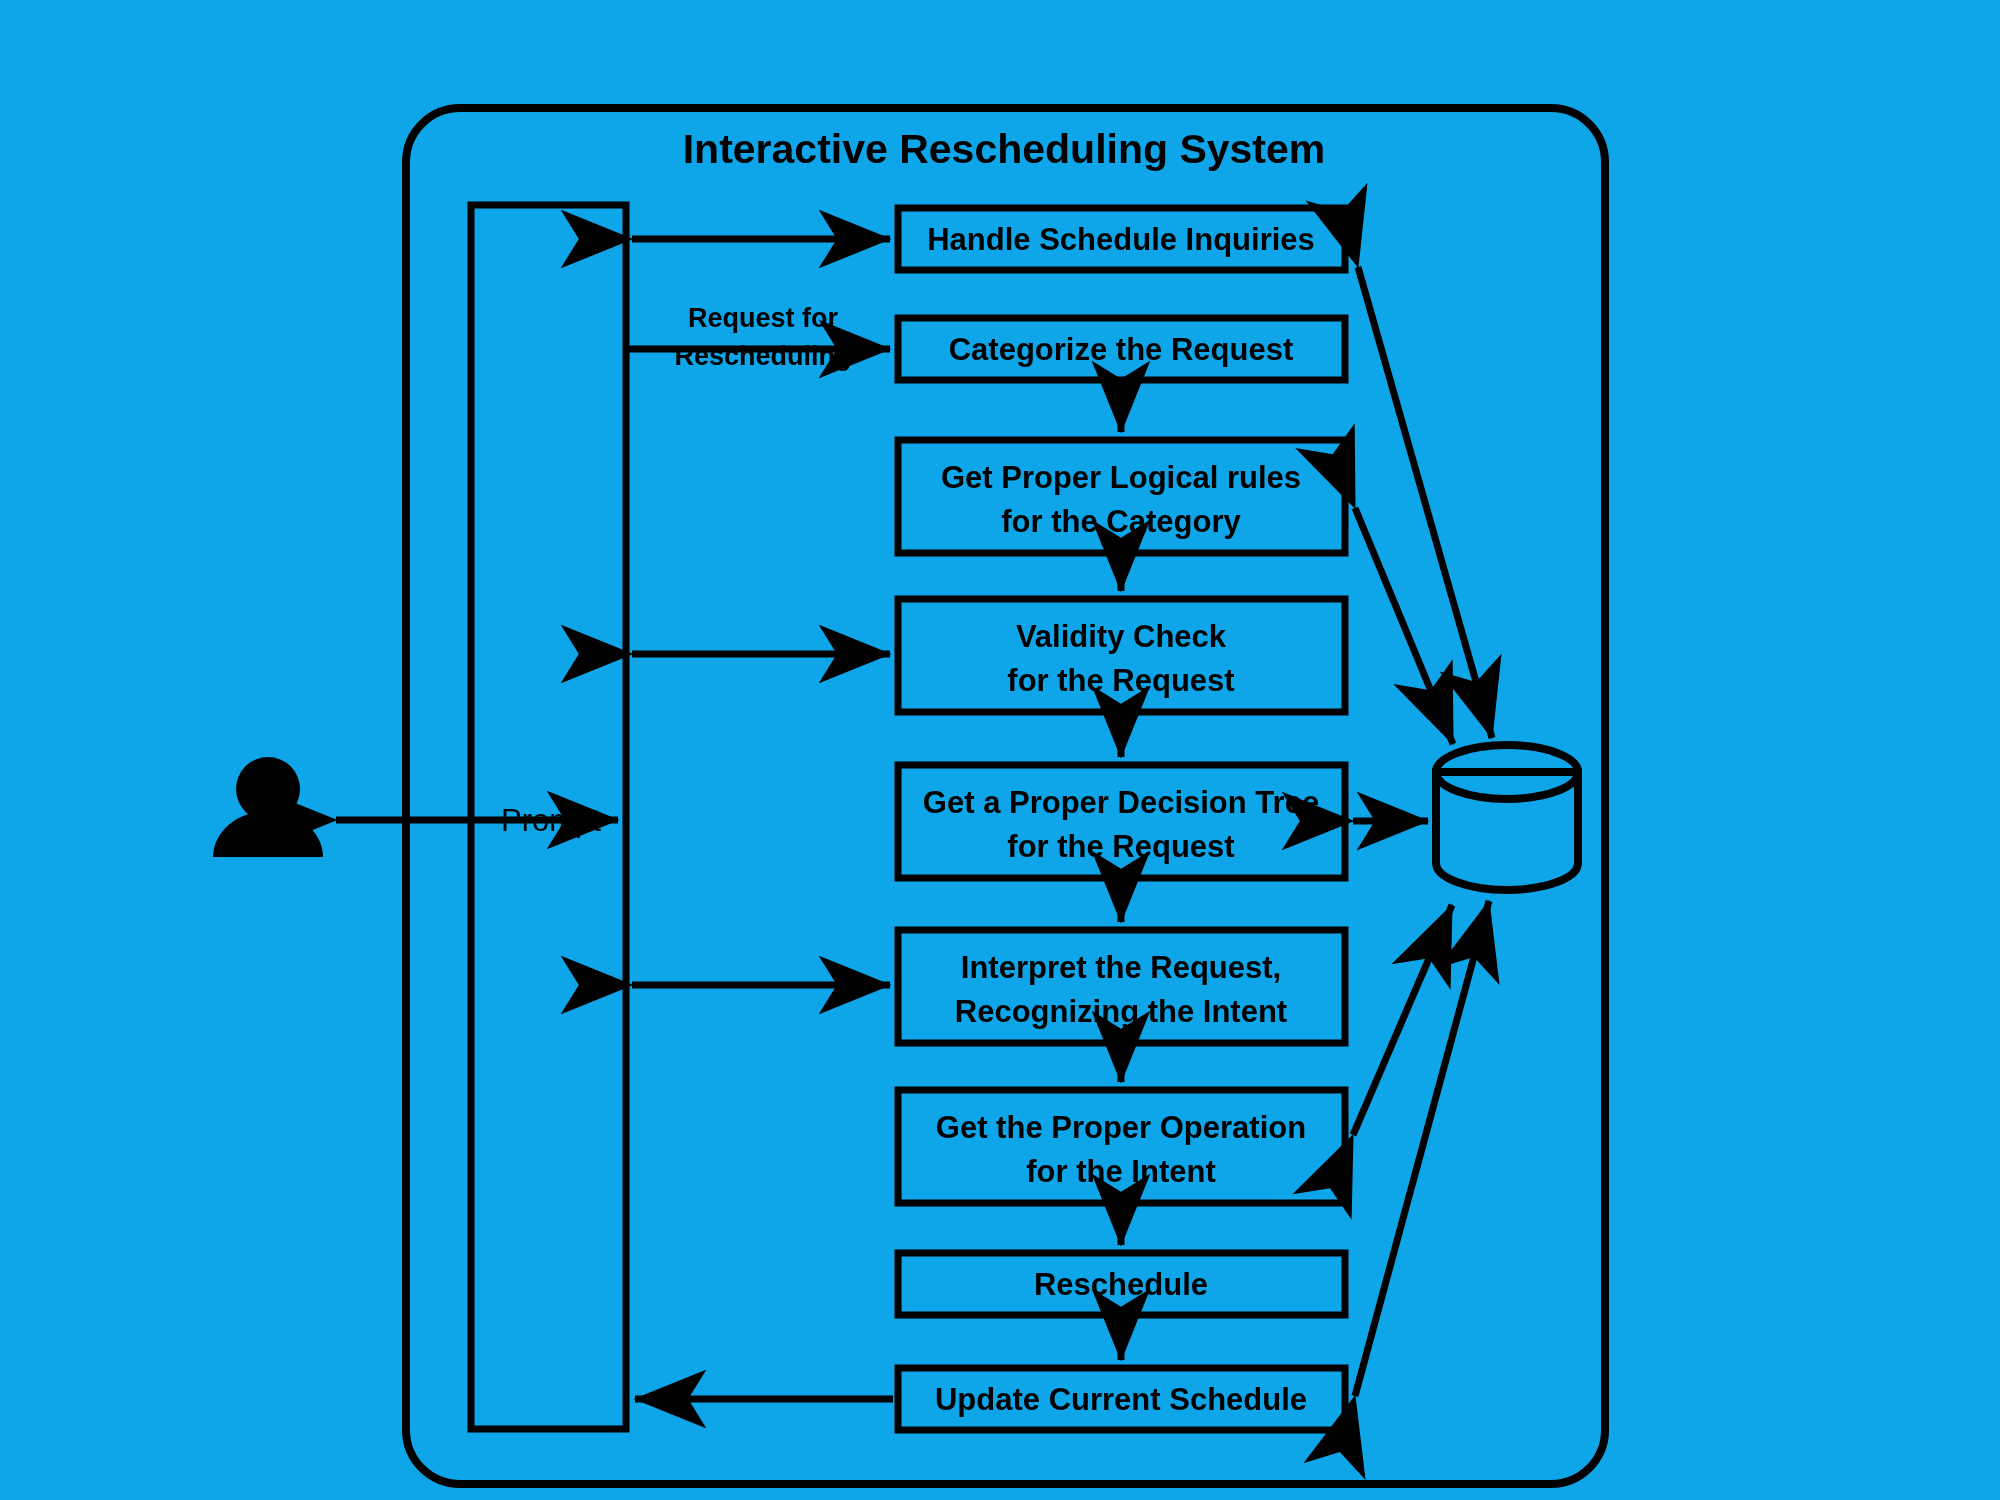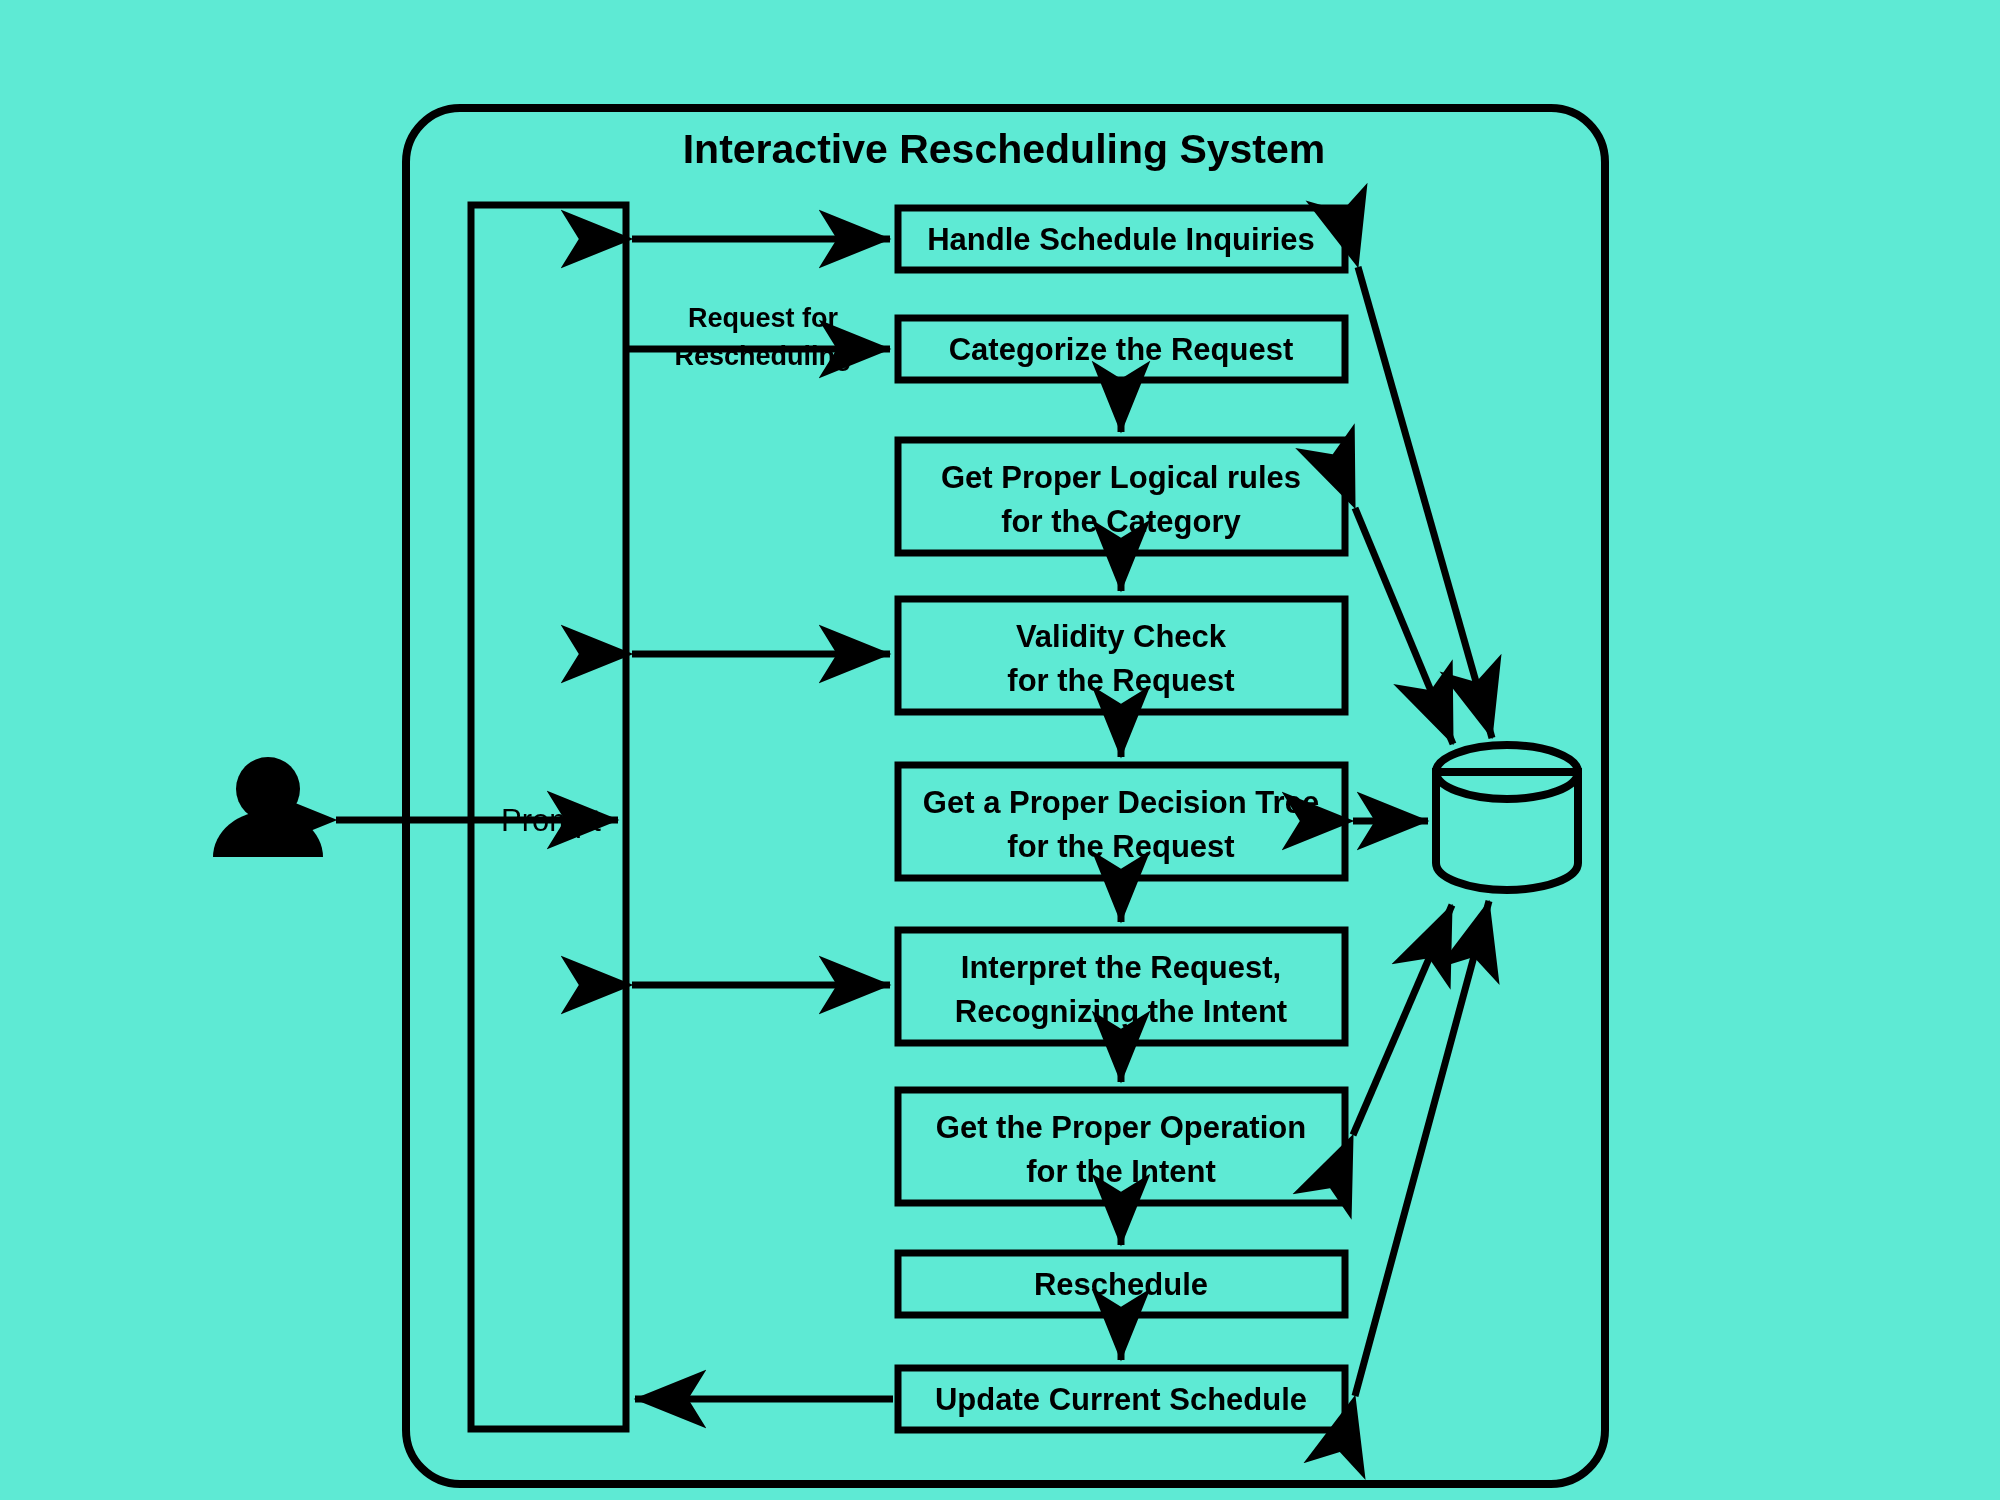--- a/index.html
+++ b/index.html
@@ -4,21 +4,21 @@
 <style>
   html, body {
     margin: 0;
     padding: 0;
     background: #ffffff;
   }
   #canvas {
     position: relative;
     width: 2000px;
     height: 1500px;
-    background: #5eead4;
+    background: #0ea5e9;
     font-family: "Liberation Sans", sans-serif;
     overflow: hidden;
   }
   svg#diagram {
     position: absolute;
     inset: 0;
     width: 2000px;
     height: 1500px;
     display: block;
   }

